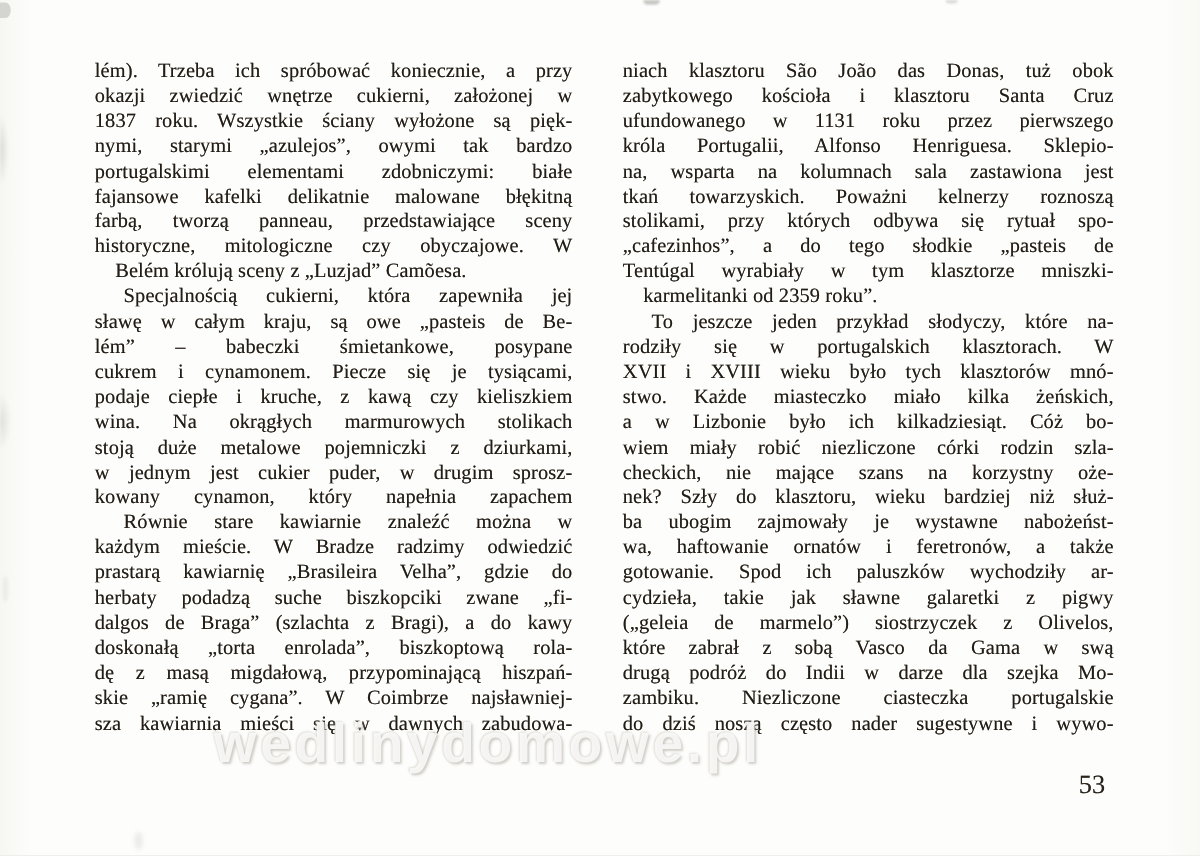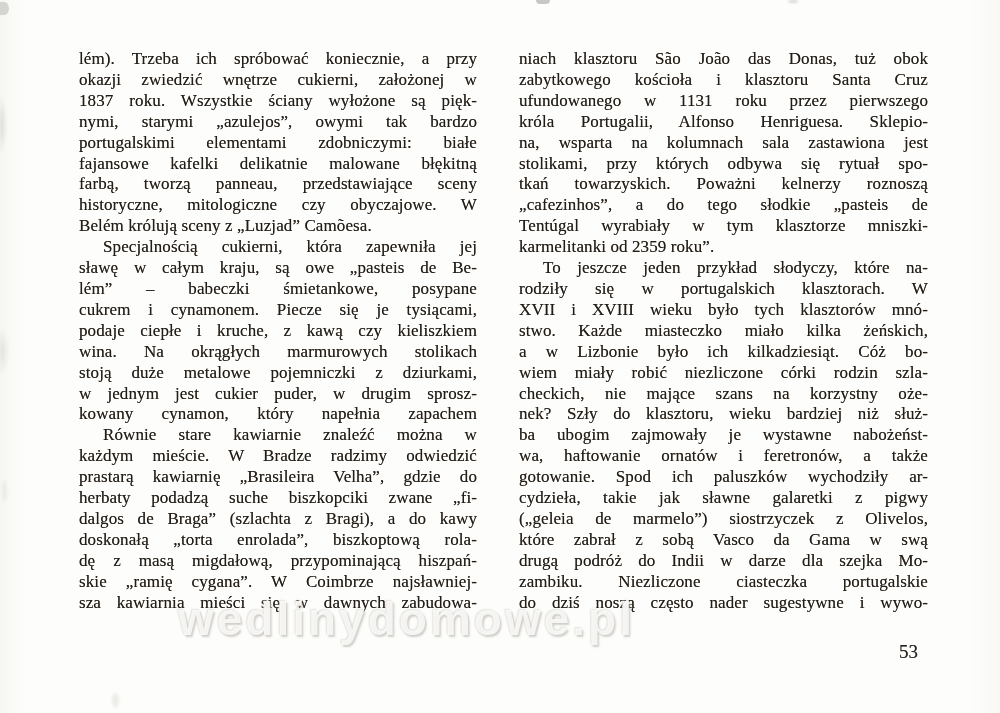--- a/index.html
+++ b/index.html
@@ -26,21 +26,21 @@
   #col-right { left: 519px; width: 409px; }
   .paragraph { margin: 0; }
   .line {
     text-align: justify;
     text-align-last: justify;
     white-space: normal;
     text-shadow: 0 0 0.5px rgba(43,35,28,0.65);
     letter-spacing: 0.1px;
   }
   .line.indent  { text-indent: 24px; }
-  .line.endline { text-align-last: left; }
+  .line.endline { text-align-last: left; margin-left: 17px; }
   #watermark {
     position: absolute;
     left: 178px;
     top: 592px;
     font-family: "Liberation Sans", "DejaVu Sans", sans-serif;
     font-weight: bold;
     font-size: 46px;
     letter-spacing: 3px;
     color: rgba(253,253,251,0.86);
     text-shadow:
@@ -48,21 +48,21 @@
       -1px -1px 1.5px rgba(205,202,194,0.45),
       0 0 1px rgba(180,176,167,0.35);
     z-index: 5;
     user-select: none;
     pointer-events: none;
   }
   #page-number {
     position: absolute;
     left: 899px;
     top: 641px;
-    font-size: 19px;
+    font-size: 22px;
     color: #2a241e;
     text-shadow: 0 0 0.5px rgba(43,35,28,0.6);
   }
   .artifact { position: absolute; pointer-events: none; }
   #art-corner   { left: 0;   top: 2px;   width: 9px;  height: 13px; background: #c2c2be; opacity: .65; border-radius: 0 50% 50% 0; filter: blur(0.6px); }
   #art-edge1    { left: 0;   top: 96px;  width: 7px;  height: 58px; background: radial-gradient(ellipse at left, #b9b9b4 0%, rgba(185,185,180,0) 75%); opacity: .5; filter: blur(1.2px); }
   #art-edge2    { left: 0;   top: 328px; width: 9px;  height: 46px; background: radial-gradient(ellipse at left, #bdbdb8 0%, rgba(189,189,184,0) 75%); opacity: .45; filter: blur(1.4px); }
   #art-edge3    { left: 2px; top: 480px; width: 5px;  height: 22px; background: #c9c9c4; opacity: .25; border-radius: 50%; filter: blur(1.5px); }
   #art-top1     { left: 536px; top: 0;   width: 14px; height: 4px;  background: #9c9c97; opacity: .55; border-radius: 0 0 4px 4px; filter: blur(0.7px); }
   #art-top2     { left: 788px; top: 0;   width: 10px; height: 3px;  background: #a8a8a3; opacity: .4;  border-radius: 0 0 3px 3px; filter: blur(0.8px); }
@@ -109,22 +109,22 @@
       </div>
     </div>
 
   <div id="col-right" class="column">
       <div class="paragraph">
         <div class="line">niach klasztoru São João das Donas, tuż obok</div>
         <div class="line">zabytkowego kościoła i klasztoru Santa Cruz</div>
         <div class="line">ufundowanego w 1131 roku przez pierwszego</div>
         <div class="line">króla Portugalii, Alfonso Henriguesa. Sklepio-</div>
         <div class="line">na, wsparta na kolumnach sala zastawiona jest</div>
+        <div class="line">tkań towarzyskich. Poważni kelnerzy roznoszą</div>
         <div class="line">stolikami, przy których odbywa się rytuał spo-</div>
-        <div class="line">tkań towarzyskich. Poważni kelnerzy roznoszą</div>
         <div class="line">„cafezinhos”, a do tego słodkie „pasteis de</div>
         <div class="line">Tentúgal wyrabiały w tym klasztorze mniszki-</div>
         <div class="line endline">karmelitanki od 2359 roku”.</div>
       </div>
       <div class="paragraph">
         <div class="line indent">To jeszcze jeden przykład słodyczy, które na-</div>
         <div class="line">rodziły się w portugalskich klasztorach. W</div>
         <div class="line">XVII i XVIII wieku było tych klasztorów mnó-</div>
         <div class="line">stwo. Każde miasteczko miało kilka żeńskich,</div>
         <div class="line">a w Lizbonie było ich kilkadziesiąt. Cóż bo-</div>

